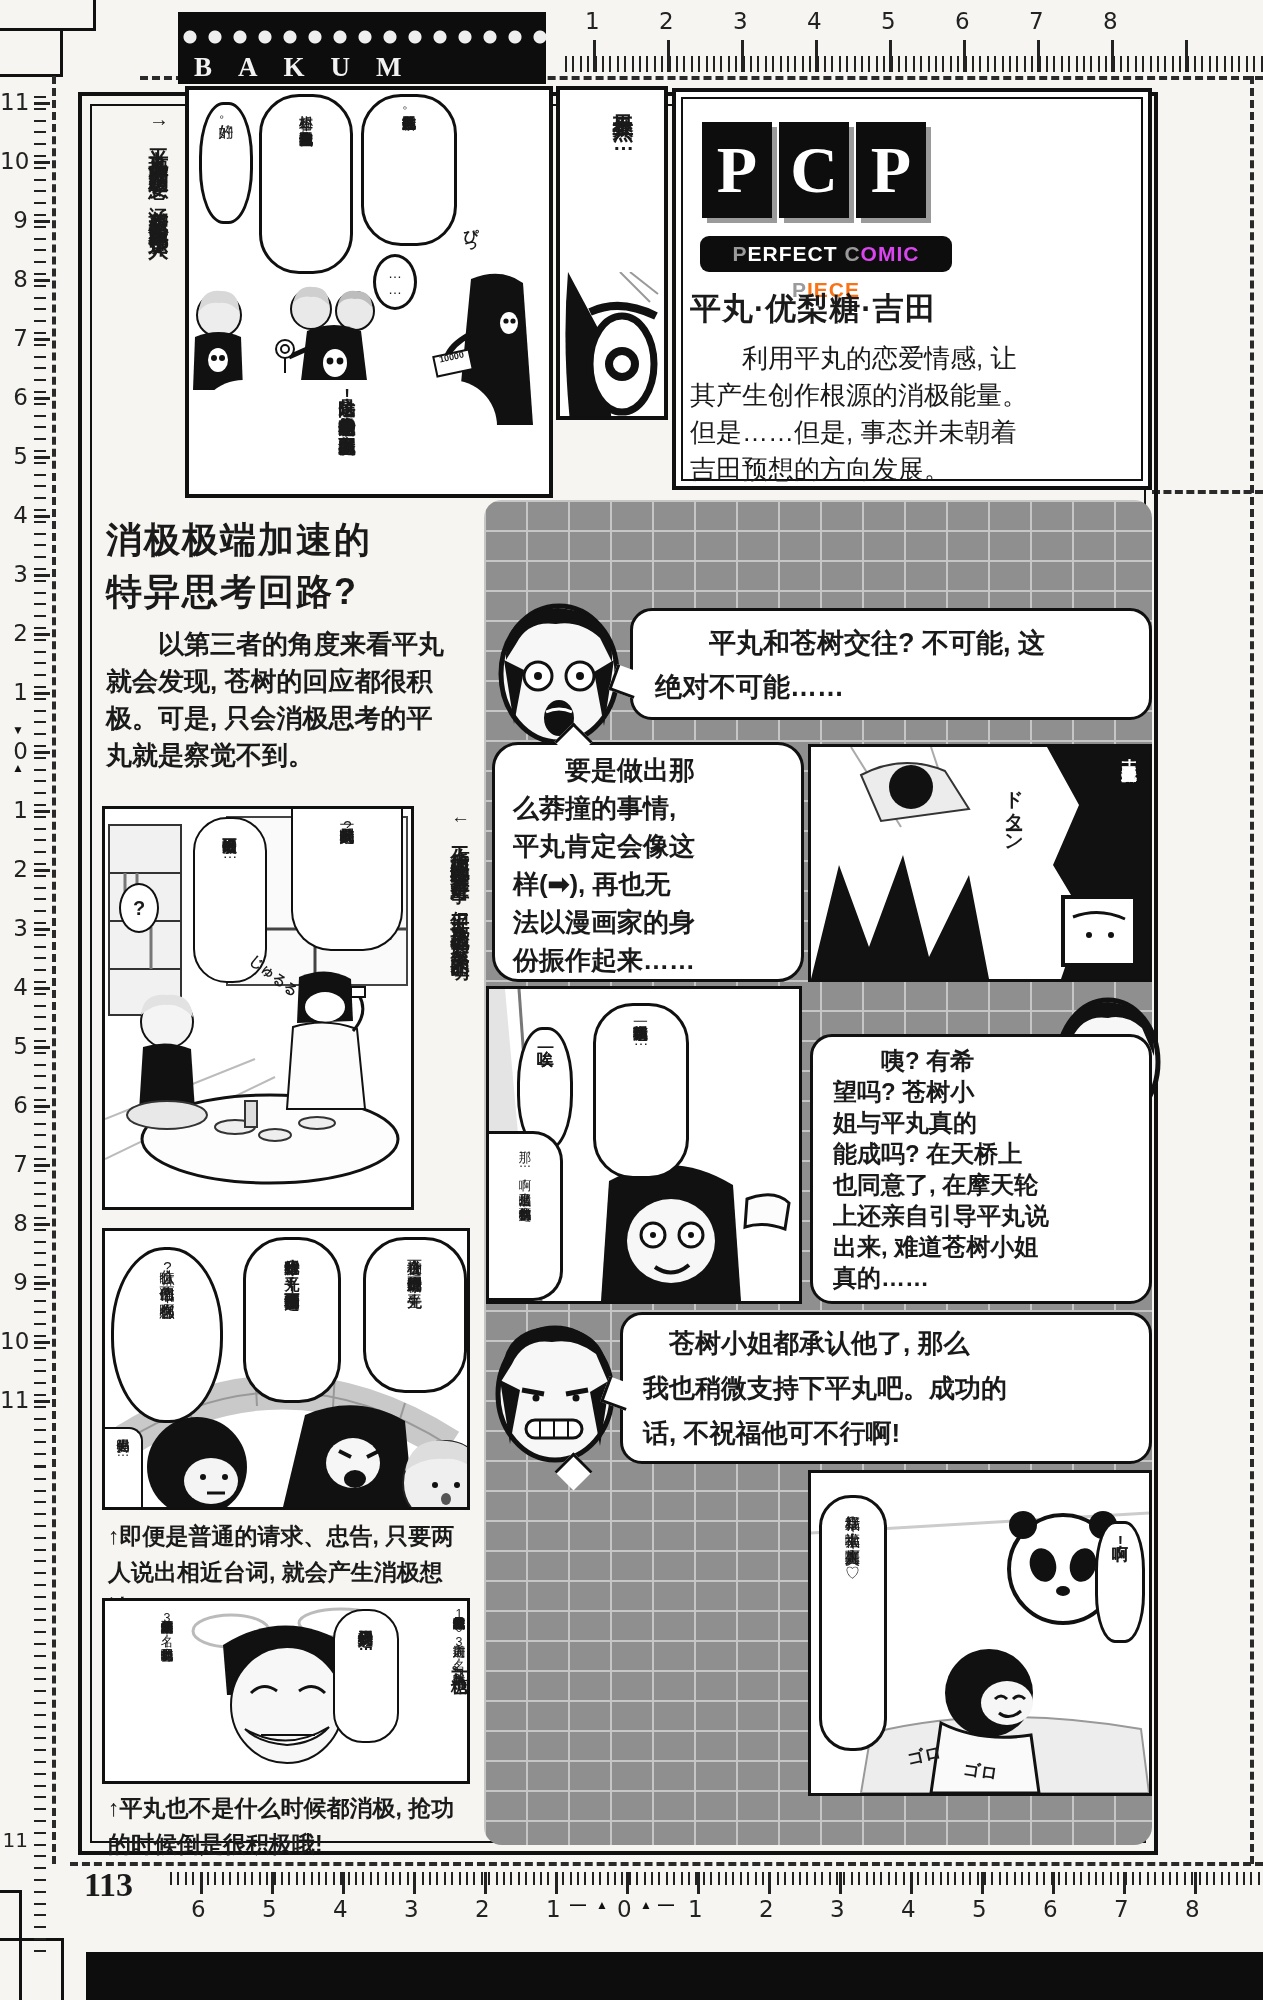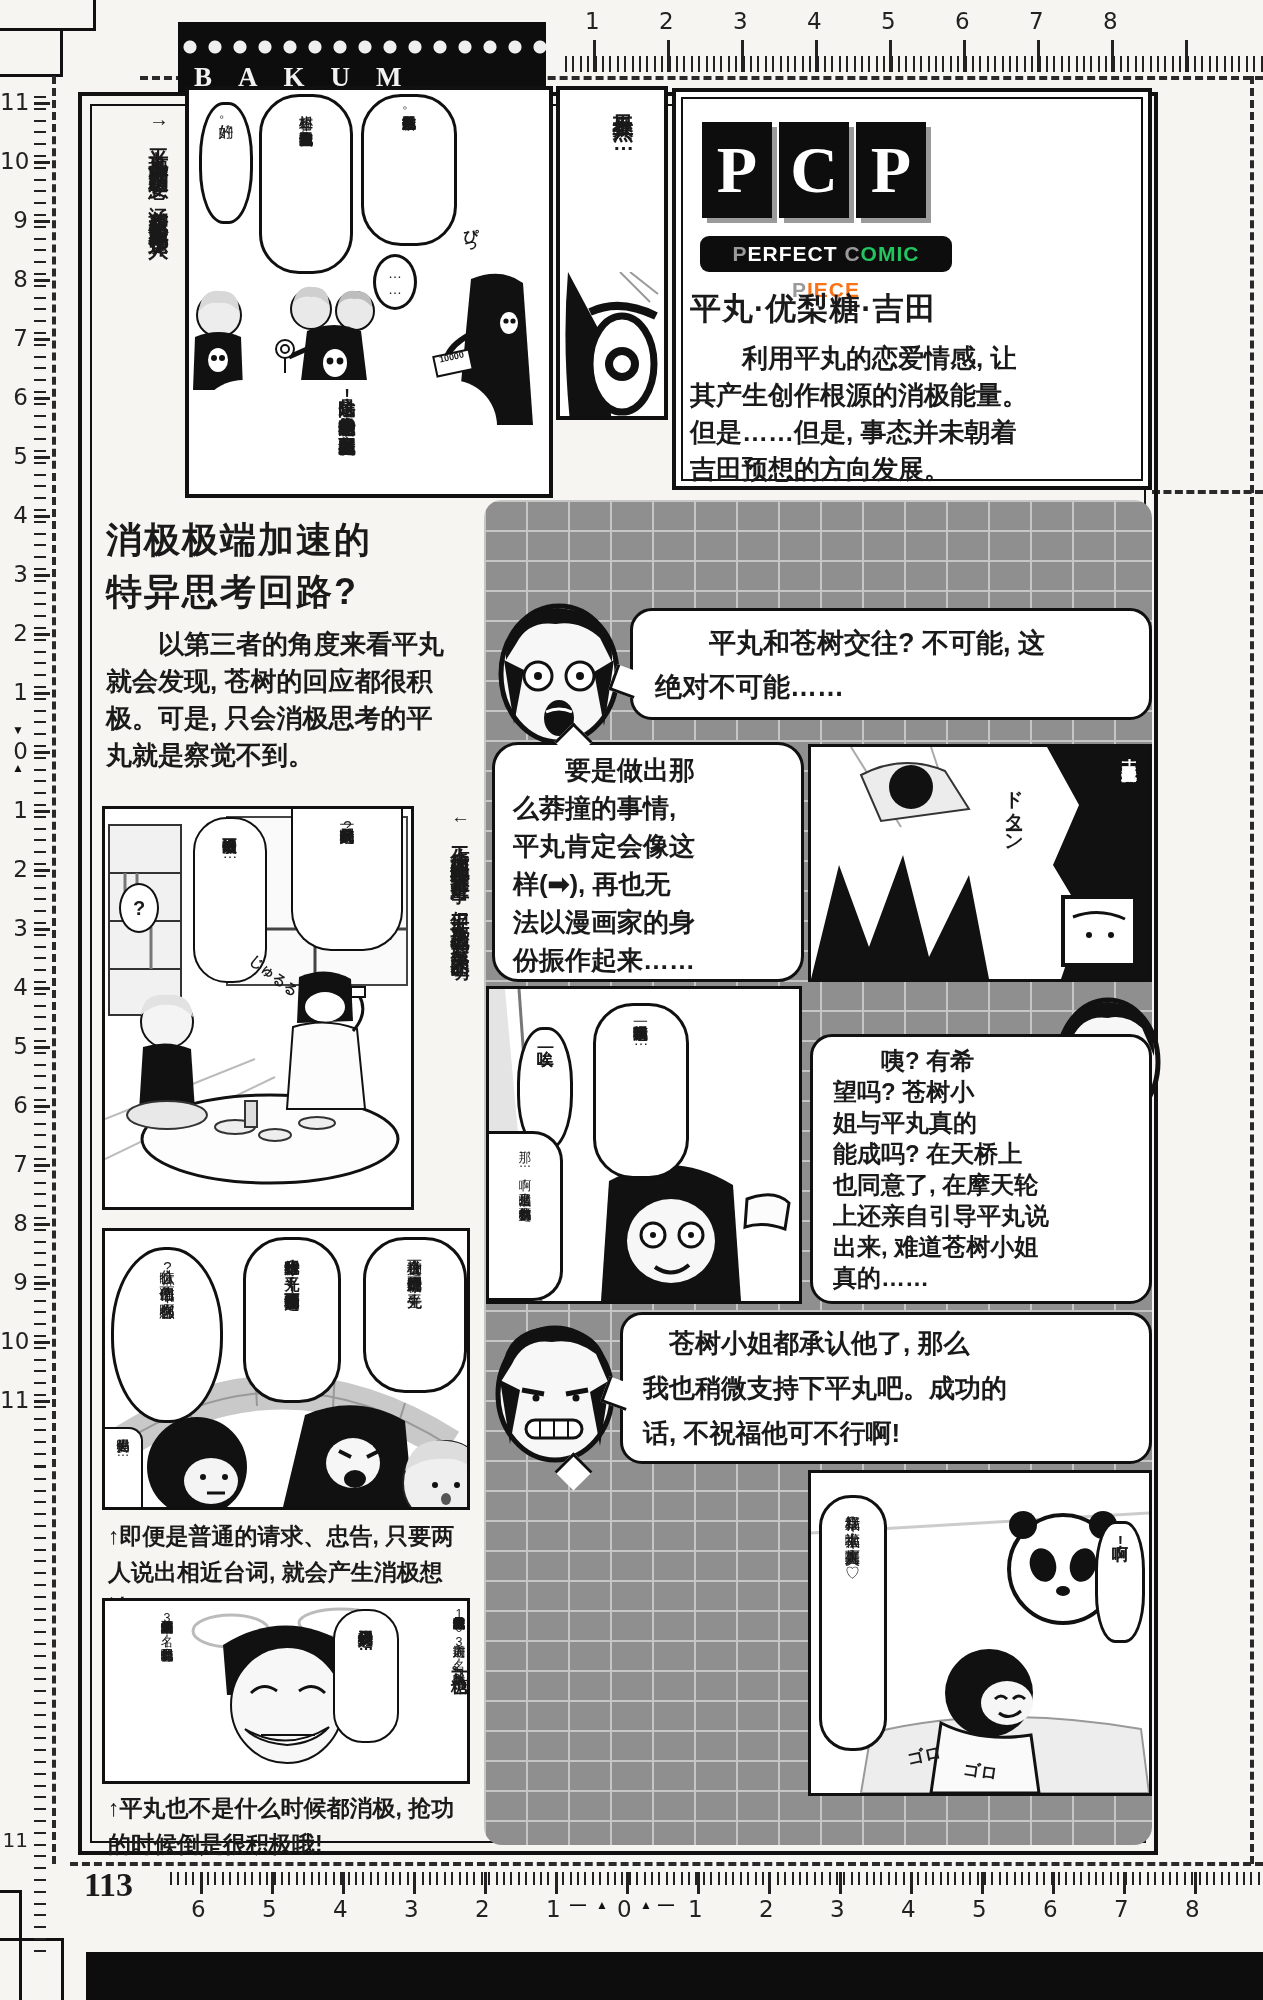--- a/index.html
+++ b/index.html
@@ -52,21 +52,21 @@
   <div class="dash-v" style="left:52px;top:76px;height:1788px;"></div>
   <div class="dash-v" style="left:1250px;top:76px;height:1788px;"></div>
   <div class="dash-h" style="left:70px;top:1862px;width:1193px;"></div>
   <div class="dash-h" style="left:1152px;top:490px;width:111px;"></div>
 
   <div class="minor-h" style="left:565px;top:56px;width:698px;height:16px;"></div>
   <div class="minor-v" style="left:34px;top:96px;width:12px;height:1370px;"></div>
   <div class="minor-v" style="left:34px;top:1466px;width:12px;height:494px;"></div>
   <div class="minor-h" style="left:170px;top:1872px;width:1093px;height:13px;"></div>
 
-  <div class="abs" style="left:178px;top:22px;width:368px;height:72px;">
+  <div class="abs" style="left:178px;top:12px;width:368px;height:72px;">
     <div class="abs" style="left:0;top:0;width:100%;height:12px;background:#0d0d0d;"></div>
     <div class="abs" style="left:0;top:12px;width:100%;height:26px;background-color:#0d0d0d;
       background-image:radial-gradient(circle at 12px 13px,#efefef 6px,transparent 7px);background-size:25px 26px;"></div>
     <div class="abs" style="left:0;top:38px;width:100%;height:34px;background:#0d0d0d;overflow:hidden;">
       <span style="color:#f2f2f2;font-family:'Liberation Serif',serif;font-weight:bold;font-size:27px;letter-spacing:26px;margin-left:16px;line-height:34px;display:block;">BAKUM</span>
     </div>
   </div>
 
   <div class="frame" style="left:78px;top:92px;width:1080px;height:1763px;"></div>
   <div class="frame-in" style="left:90px;top:104px;width:1056px;height:1739px;"></div>
@@ -130,24 +130,24 @@
       <path d="M30 40 Q60 26 96 44" stroke="#111" stroke-width="8" fill="none"></path>
     </svg>
   </div>
 
   <div class="abs" style="left:672px;top:88px;width:480px;height:402px;background:#fff;border:4px solid #111;box-sizing:border-box;">
     <div class="abs" style="left:5px;top:5px;right:5px;bottom:5px;border:2px solid #111;"></div>
     <div class="abs" style="left:26px;top:30px;">
       <span class="pcp-square">P</span><span class="pcp-square">C</span><span class="pcp-square">P</span>
     </div>
     <div class="abs" style="left:24px;top:144px;width:252px;height:36px;background:#0d0d0d;border-radius:9px;text-align:center;line-height:36px;font-weight:bold;font-size:21px;letter-spacing:1px;">
-      <span style="color:#9a9a9a;">P</span><span style="color:#fff;">ERFECT </span><span style="color:#9a9a9a;">C</span><span style="color:#22c55e;">OMIC </span><span style="color:#9a9a9a;">P</span><span style="color:#f97316;">IECE</span>
+      <span style="color:#9a9a9a;">P</span><span style="color:#fff;">ERFECT </span><span style="color:#9a9a9a;">C</span><span style="color:#d946ef;">OMIC </span><span style="color:#9a9a9a;">P</span><span style="color:#f97316;">IECE</span>
     </div>
     <div class="abs bold" style="left:14px;top:196px;font-size:31px;letter-spacing:1px;">平丸·优梨糖·吉田</div>
-    <div class="abs pre" style="left:14px;top:248px;width:450px;font-size:26px;line-height:37px;font-weight:bold;">　　利用平丸的恋爱情感, 让
+    <div class="abs pre" style="left:14px;top:248px;width:450px;font-size:26px;line-height:37px;font-weight:normal;">　　利用平丸的恋爱情感, 让
 其产生创作根源的消极能量。
 但是……但是, 事态并未朝着
 吉田预想的方向发展。</div>
   </div>
 
   <div class="abs pre bold" style="left:106px;top:514px;font-size:36px;line-height:52px;letter-spacing:2px;">消极极端加速的
 特异思考回路?</div>
   <div class="abs pre bold" style="left:106px;top:626px;width:370px;font-size:26px;line-height:37px;">　　以第三者的角度来看平丸
 就会发现, 苍树的回应都很积
 极。可是, 只会消极思考的平

